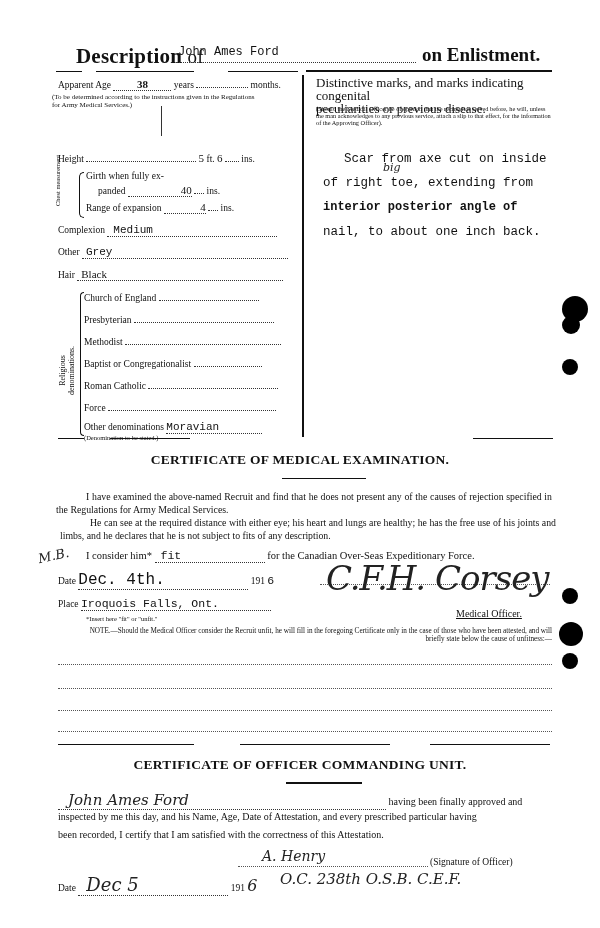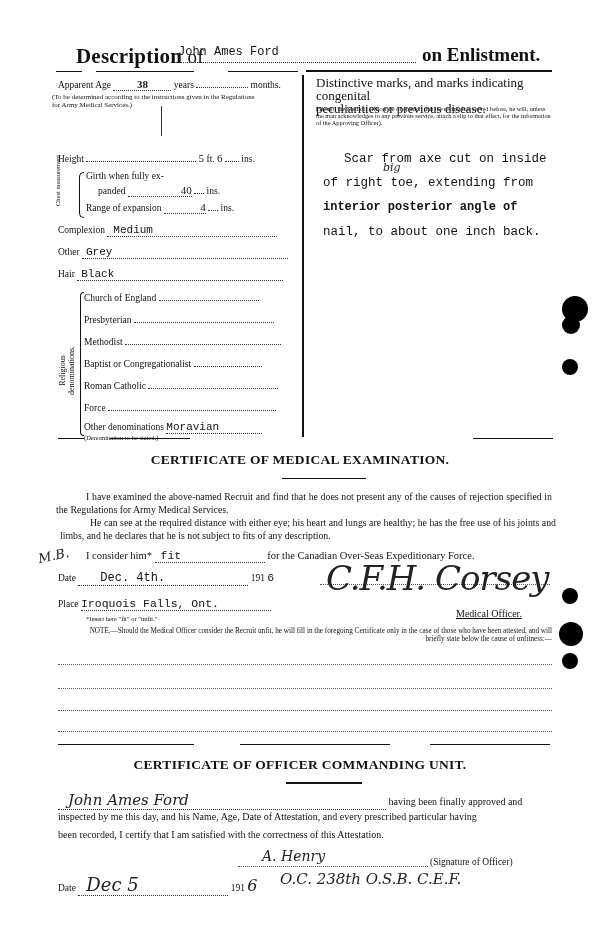--- a/index.html
+++ b/index.html
@@ -99,21 +99,21 @@
 </div>
 <div class="abs label serif" style="left:58px; top:246px; width:230px;">
   <span>Other</span>
   <span class="dots" style="display:inline-block; width:206px;">
     <span class="typed" style="font-size:11px; margin-left:4px;">Grey</span>
   </span>
 </div>
 <div class="abs label serif" style="left:58px; top:268px; width:230px;">
   <span>Hair</span>
   <span class="dots" style="display:inline-block; width:206px;">
-    <span class="typed" style="font-size:11px; margin-left:4px;">Black</span>
+    <span class="typed" style="font-size:11px; margin-left:4px;font-family:Liberation Serif, serif;">Black</span>
   </span>
 </div>
 
 <div class="rot small serif" style="left:58px; top:395px; font-size:8px; line-height:9px; text-align:center;">
   <div>Religious</div>
   <div>denominations.</div>
 </div>
 <div class="brace" style="left:80px; top:292px; width:3px; height:142px; border-radius:4px 0 0 4px;"></div>
 
 <div class="abs label serif" style="left:84px; top:293px; width:206px;">
@@ -176,21 +176,21 @@
   <span>I consider him*</span>
   <span class="dots" style="display:inline-block; width:110px;">
     <span class="typed" style="font-size:11.5px; margin-left:6px;">fit</span>
   </span>
   <span>for the Canadian Over-Seas Expeditionary Force.</span>
 </div>
 
 <div class="abs label serif" style="left:58px; top:571px; width:240px;">
   <span>Date</span>
   <span class="dots" style="display:inline-block; width:170px;">
-    <span class="typed" style="font-size:12px; margin-left:22px;">Dec. 4th.</span>
+    <span class="typed" style="font-size:16px; ">Dec. 4th.</span>
   </span>
   <span>191</span>
   <span class="typed" style="font-size:11.5px;">6</span>
 </div>
 
 <div class="abs label serif" style="left:58px; top:597px; width:240px;">
   <span>Place</span>
   <span class="dots" style="display:inline-block; width:190px;">
     <span class="typed" style="font-size:11.5px;">Iroquois Falls, Ont.</span>
   </span>

